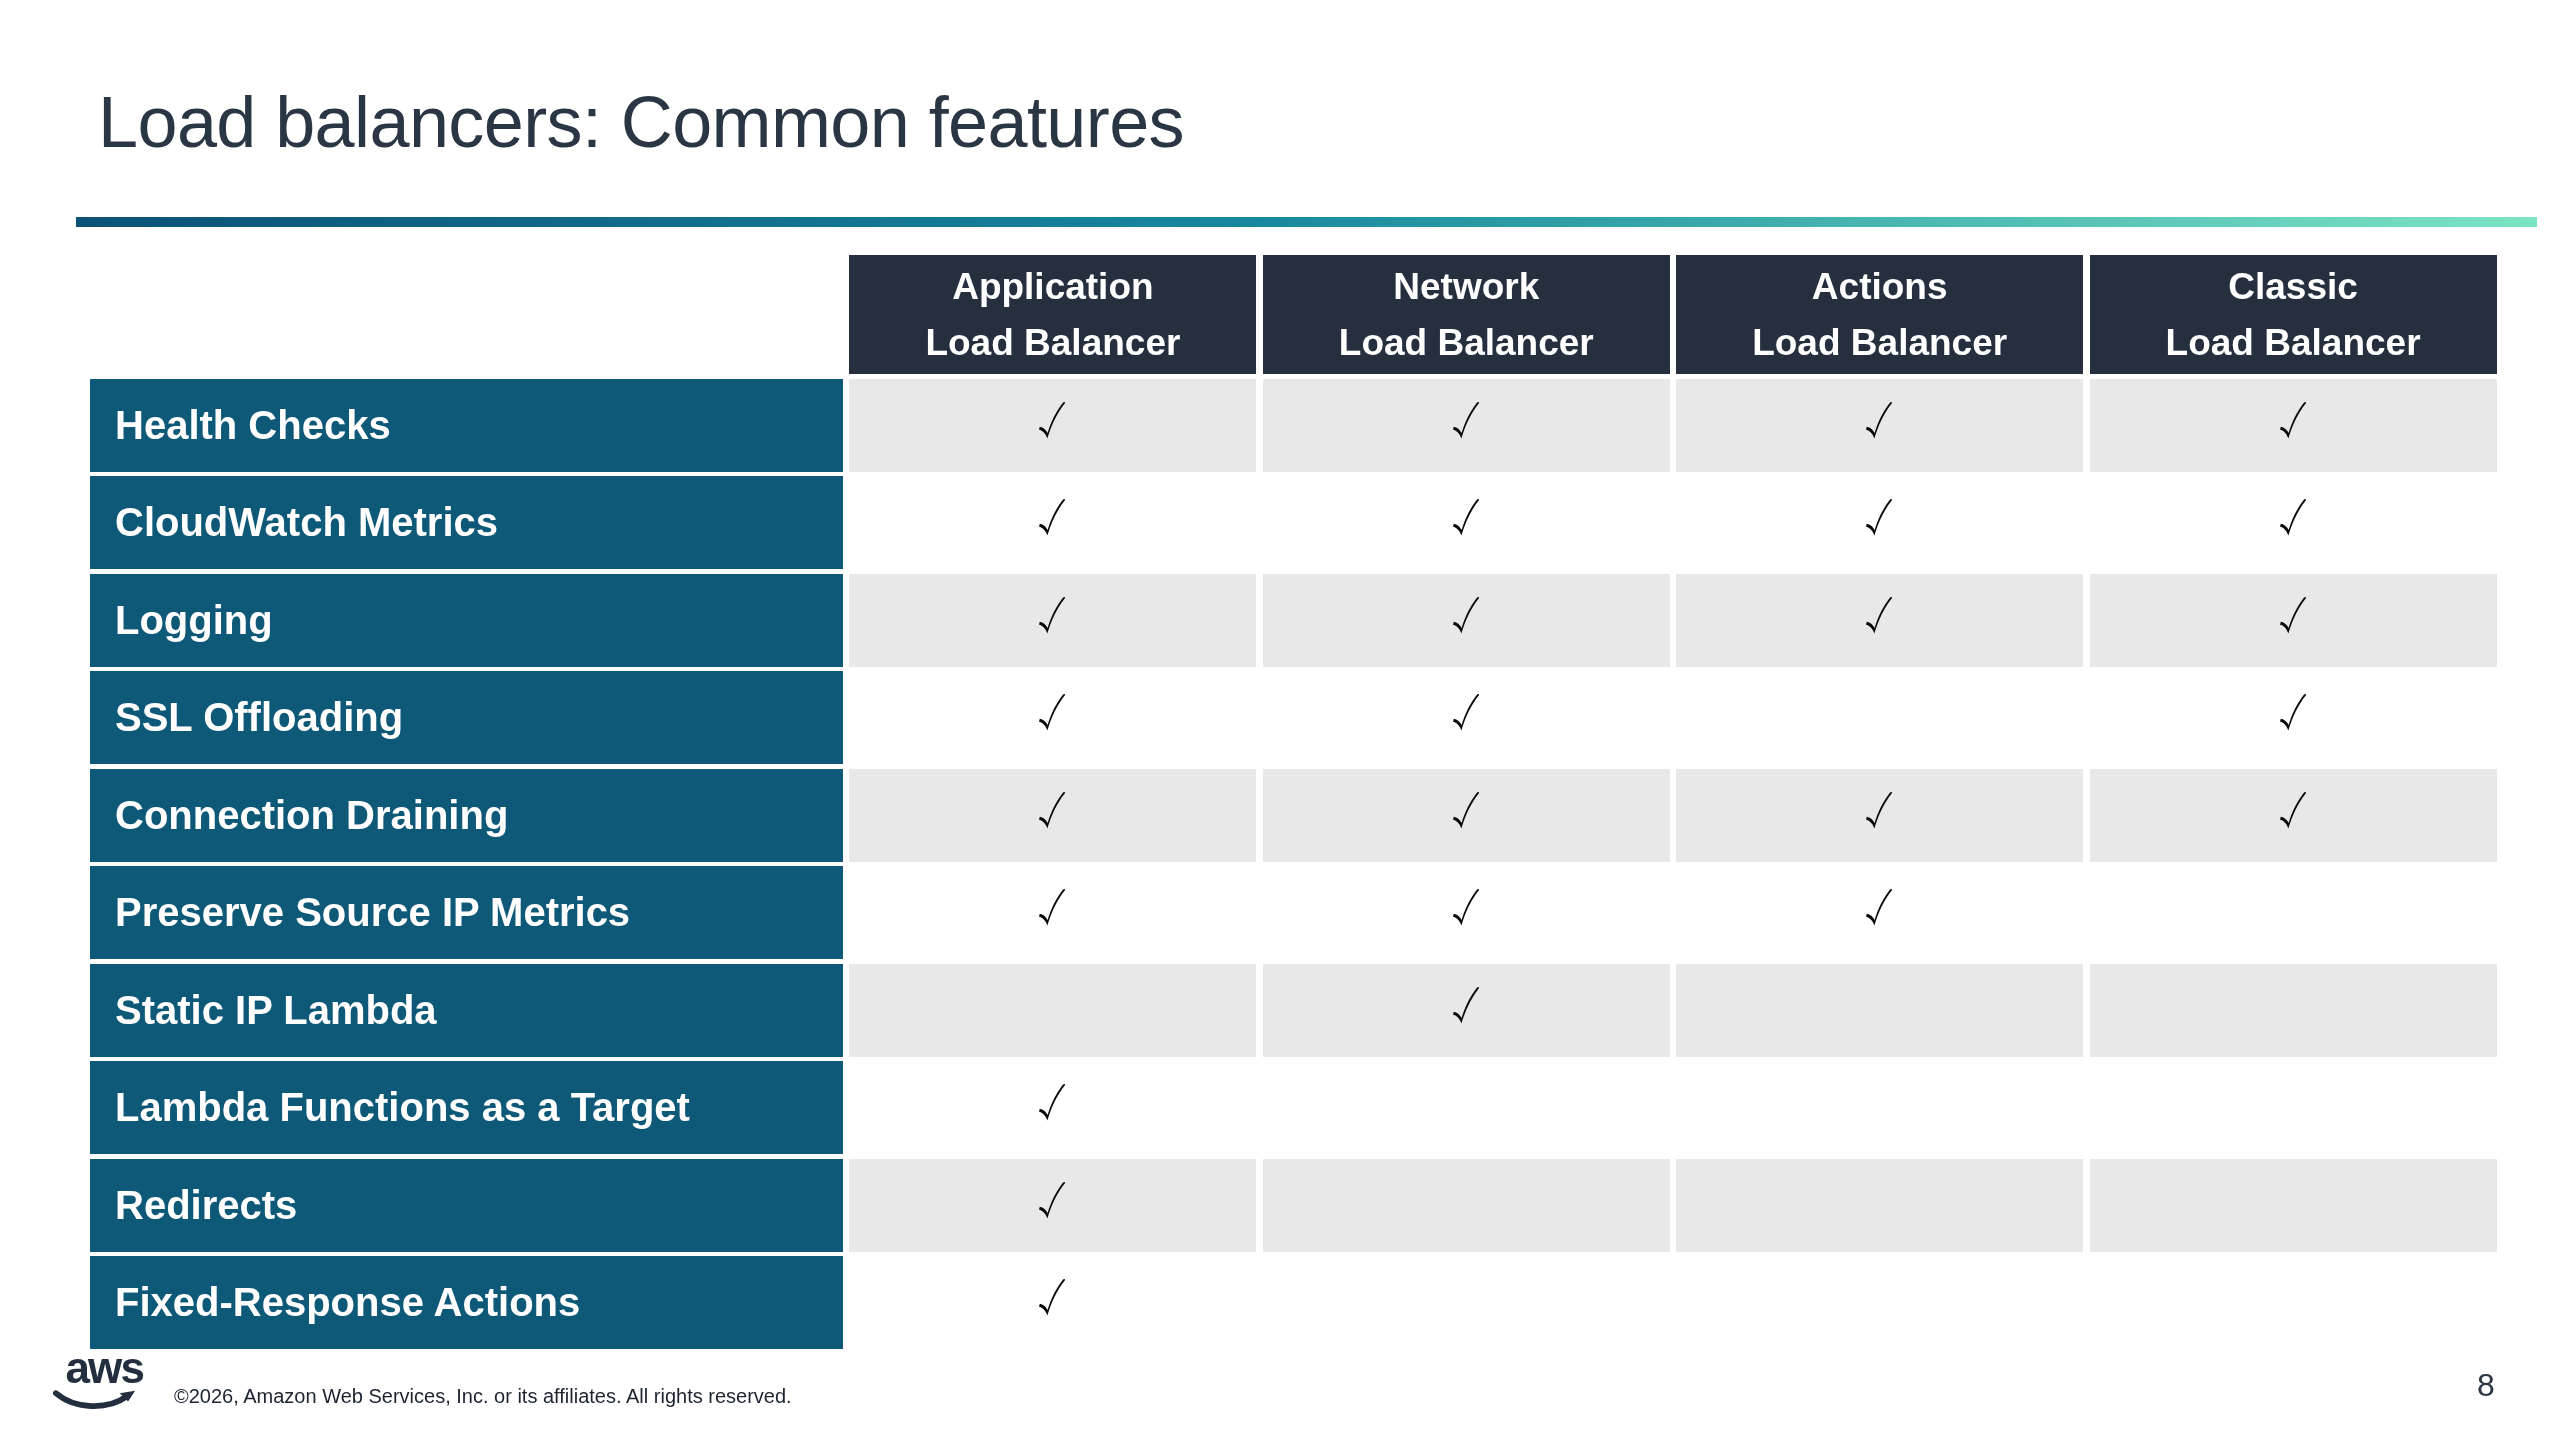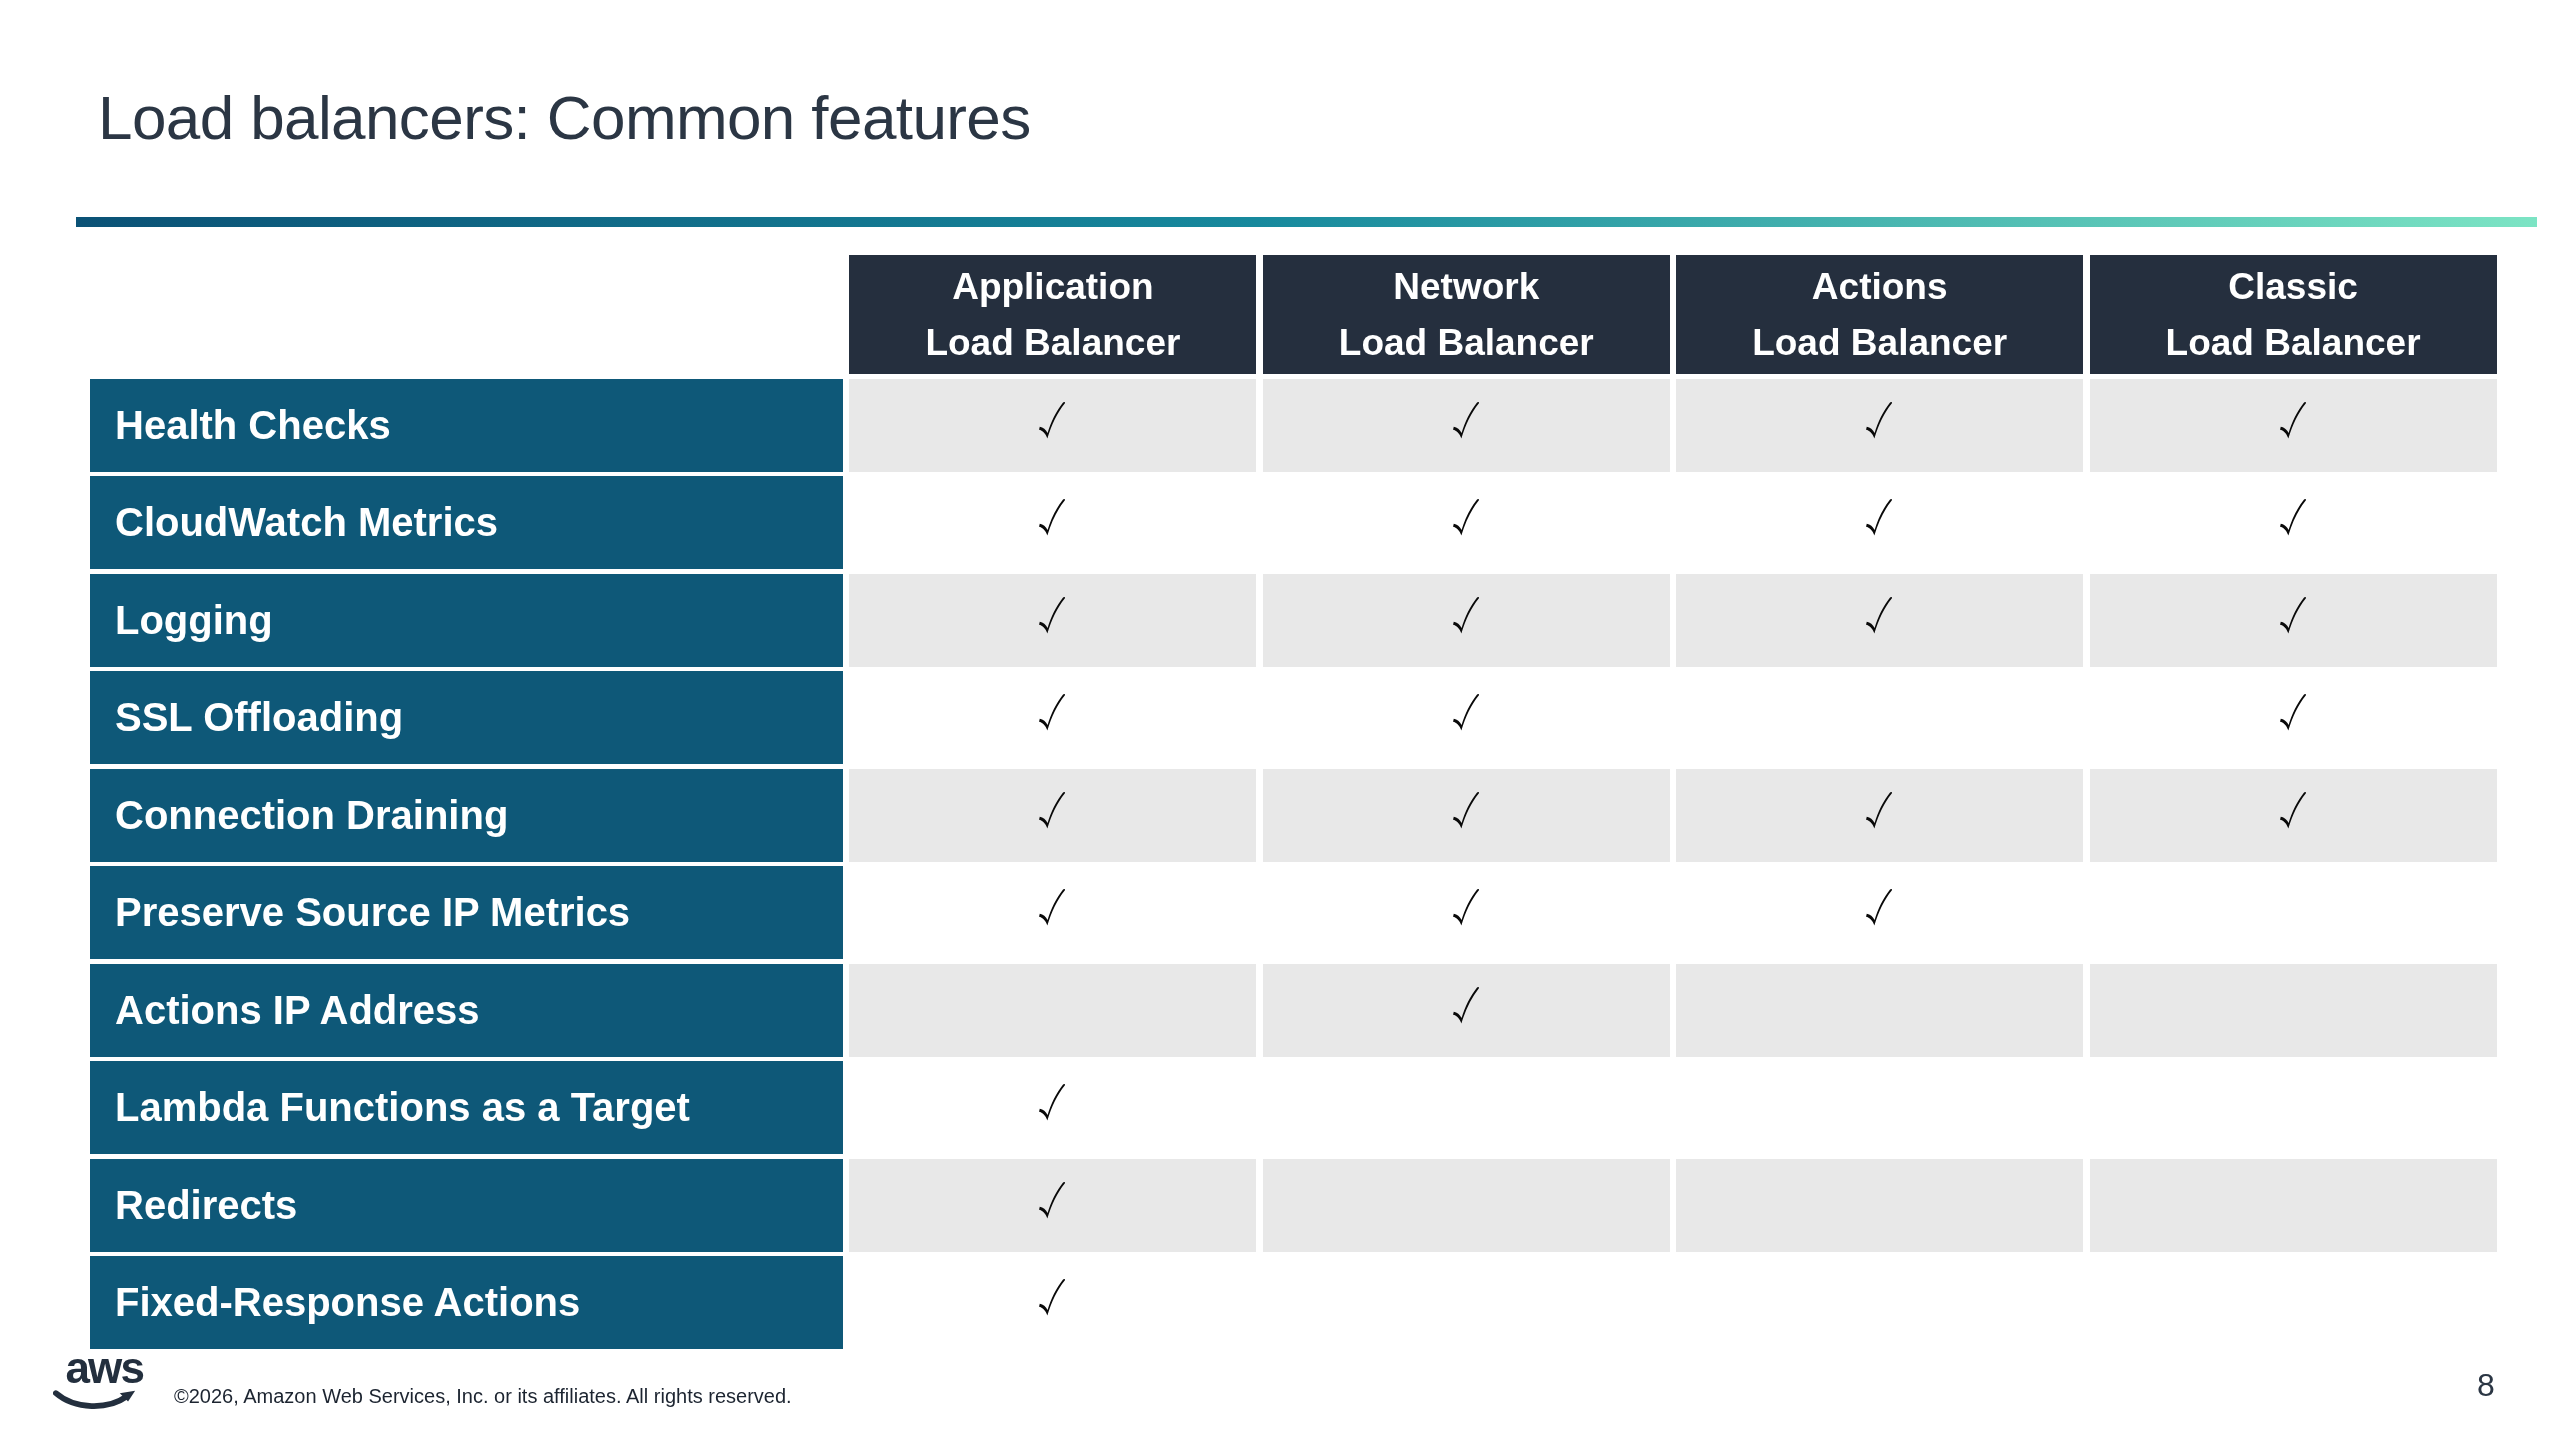--- a/index.html
+++ b/index.html
@@ -17,21 +17,21 @@
   html, body {
     width: 2576px; height: 1449px;
     background: #FFFFFF;
     font-family: "Liberation Sans", sans-serif;
     overflow: hidden;
     position: relative;
   }
   .title {
     position: absolute;
     left: 98px; top: 85px;
-    font-size: 62px;
+    font-size: 72px;
     line-height: 1.05;
     font-weight: 400;
     letter-spacing: -0.6px;
     color: var(--title-color);
     white-space: nowrap;
   }
   .accent-bar {
     position: absolute;
     left: 76px; top: 217px;
     width: 2461px; height: 9.7px;
@@ -355,21 +355,21 @@
       <svg class="check-icon" viewBox="0 0 30 40" xmlns="http://www.w3.org/2000/svg">
     <path d="M4.0 23.5
              C 6.8 23.9, 9.4 26.6, 10.8 30.6
              C 14.2 19.4, 18.9 9.6, 25.0 2.0
              C 25.8 1.0, 24.4 0.2, 23.6 1.2
              C 17.9 8.4, 13.5 17.4, 11.0 26.2
              C 9.7 23.4, 7.3 21.3, 4.6 21.0 Z"></path>
   </svg>
     </div>
     <div class="data-cell plain"></div>
-    <div class="label-cell">Actions IP Address</div>
+    <div class="label-cell">Static IP Lambda</div>
     <div class="data-cell shade"></div>
     <div class="data-cell shade">
       <svg class="check-icon" viewBox="0 0 30 40" xmlns="http://www.w3.org/2000/svg">
     <path d="M4.0 23.5
              C 6.8 23.9, 9.4 26.6, 10.8 30.6
              C 14.2 19.4, 18.9 9.6, 25.0 2.0
              C 25.8 1.0, 24.4 0.2, 23.6 1.2
              C 17.9 8.4, 13.5 17.4, 11.0 26.2
              C 9.7 23.4, 7.3 21.3, 4.6 21.0 Z"></path>
   </svg>

